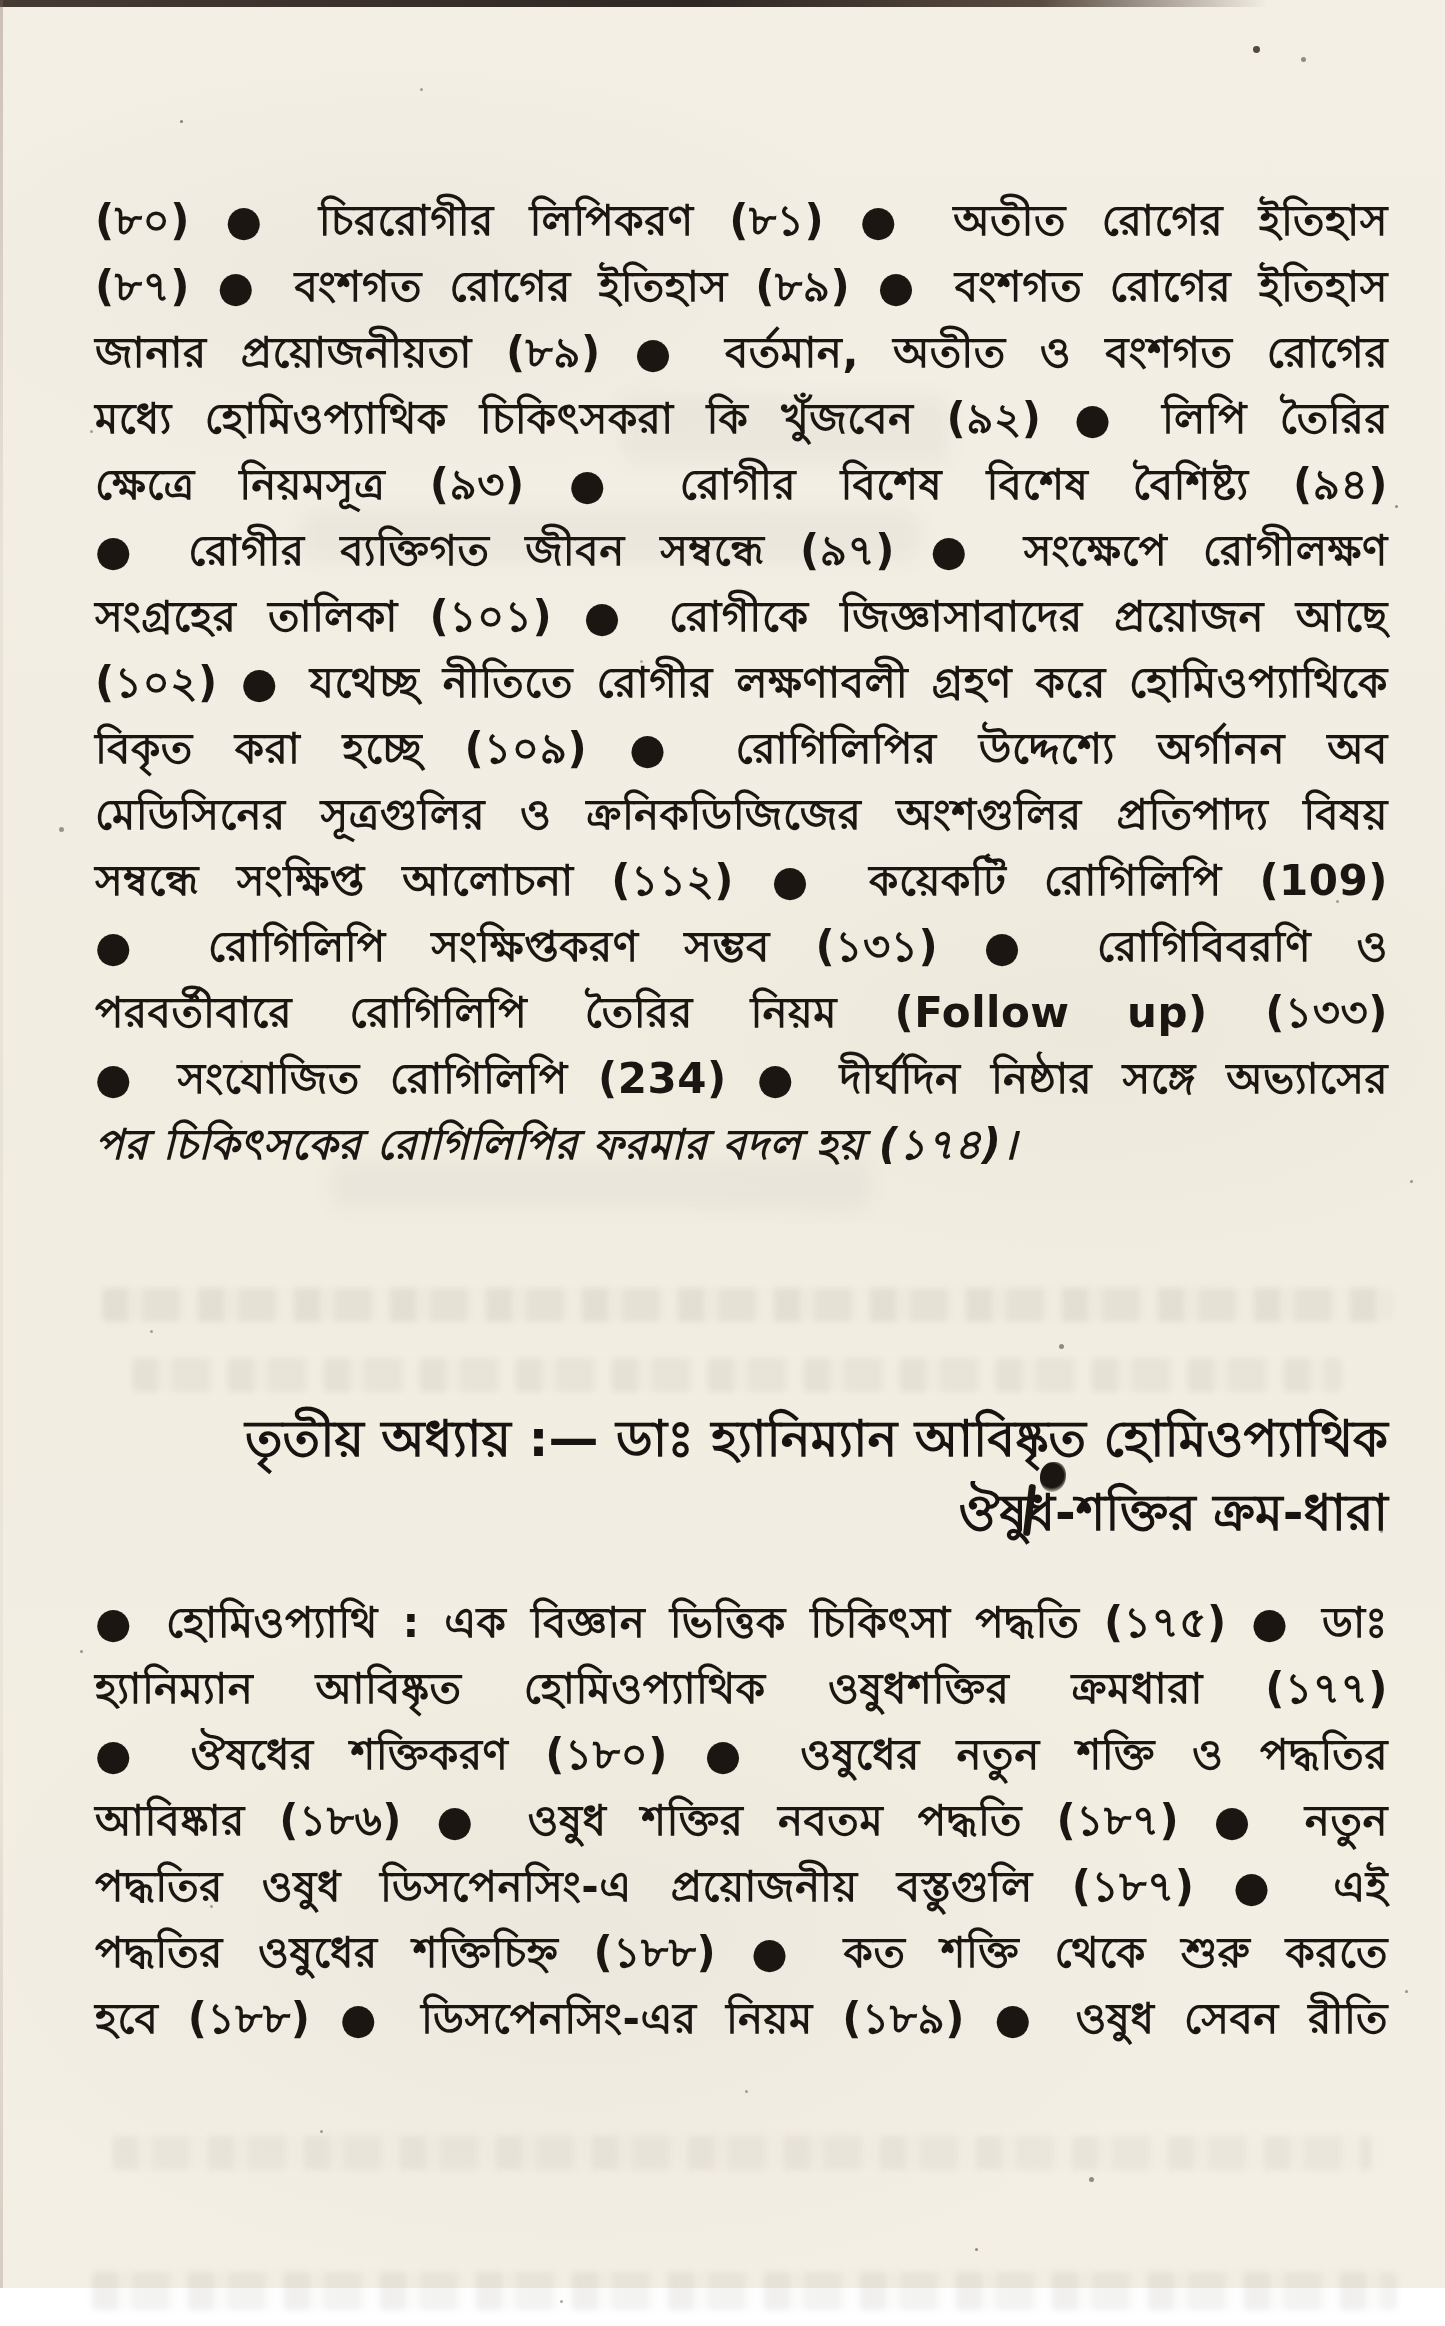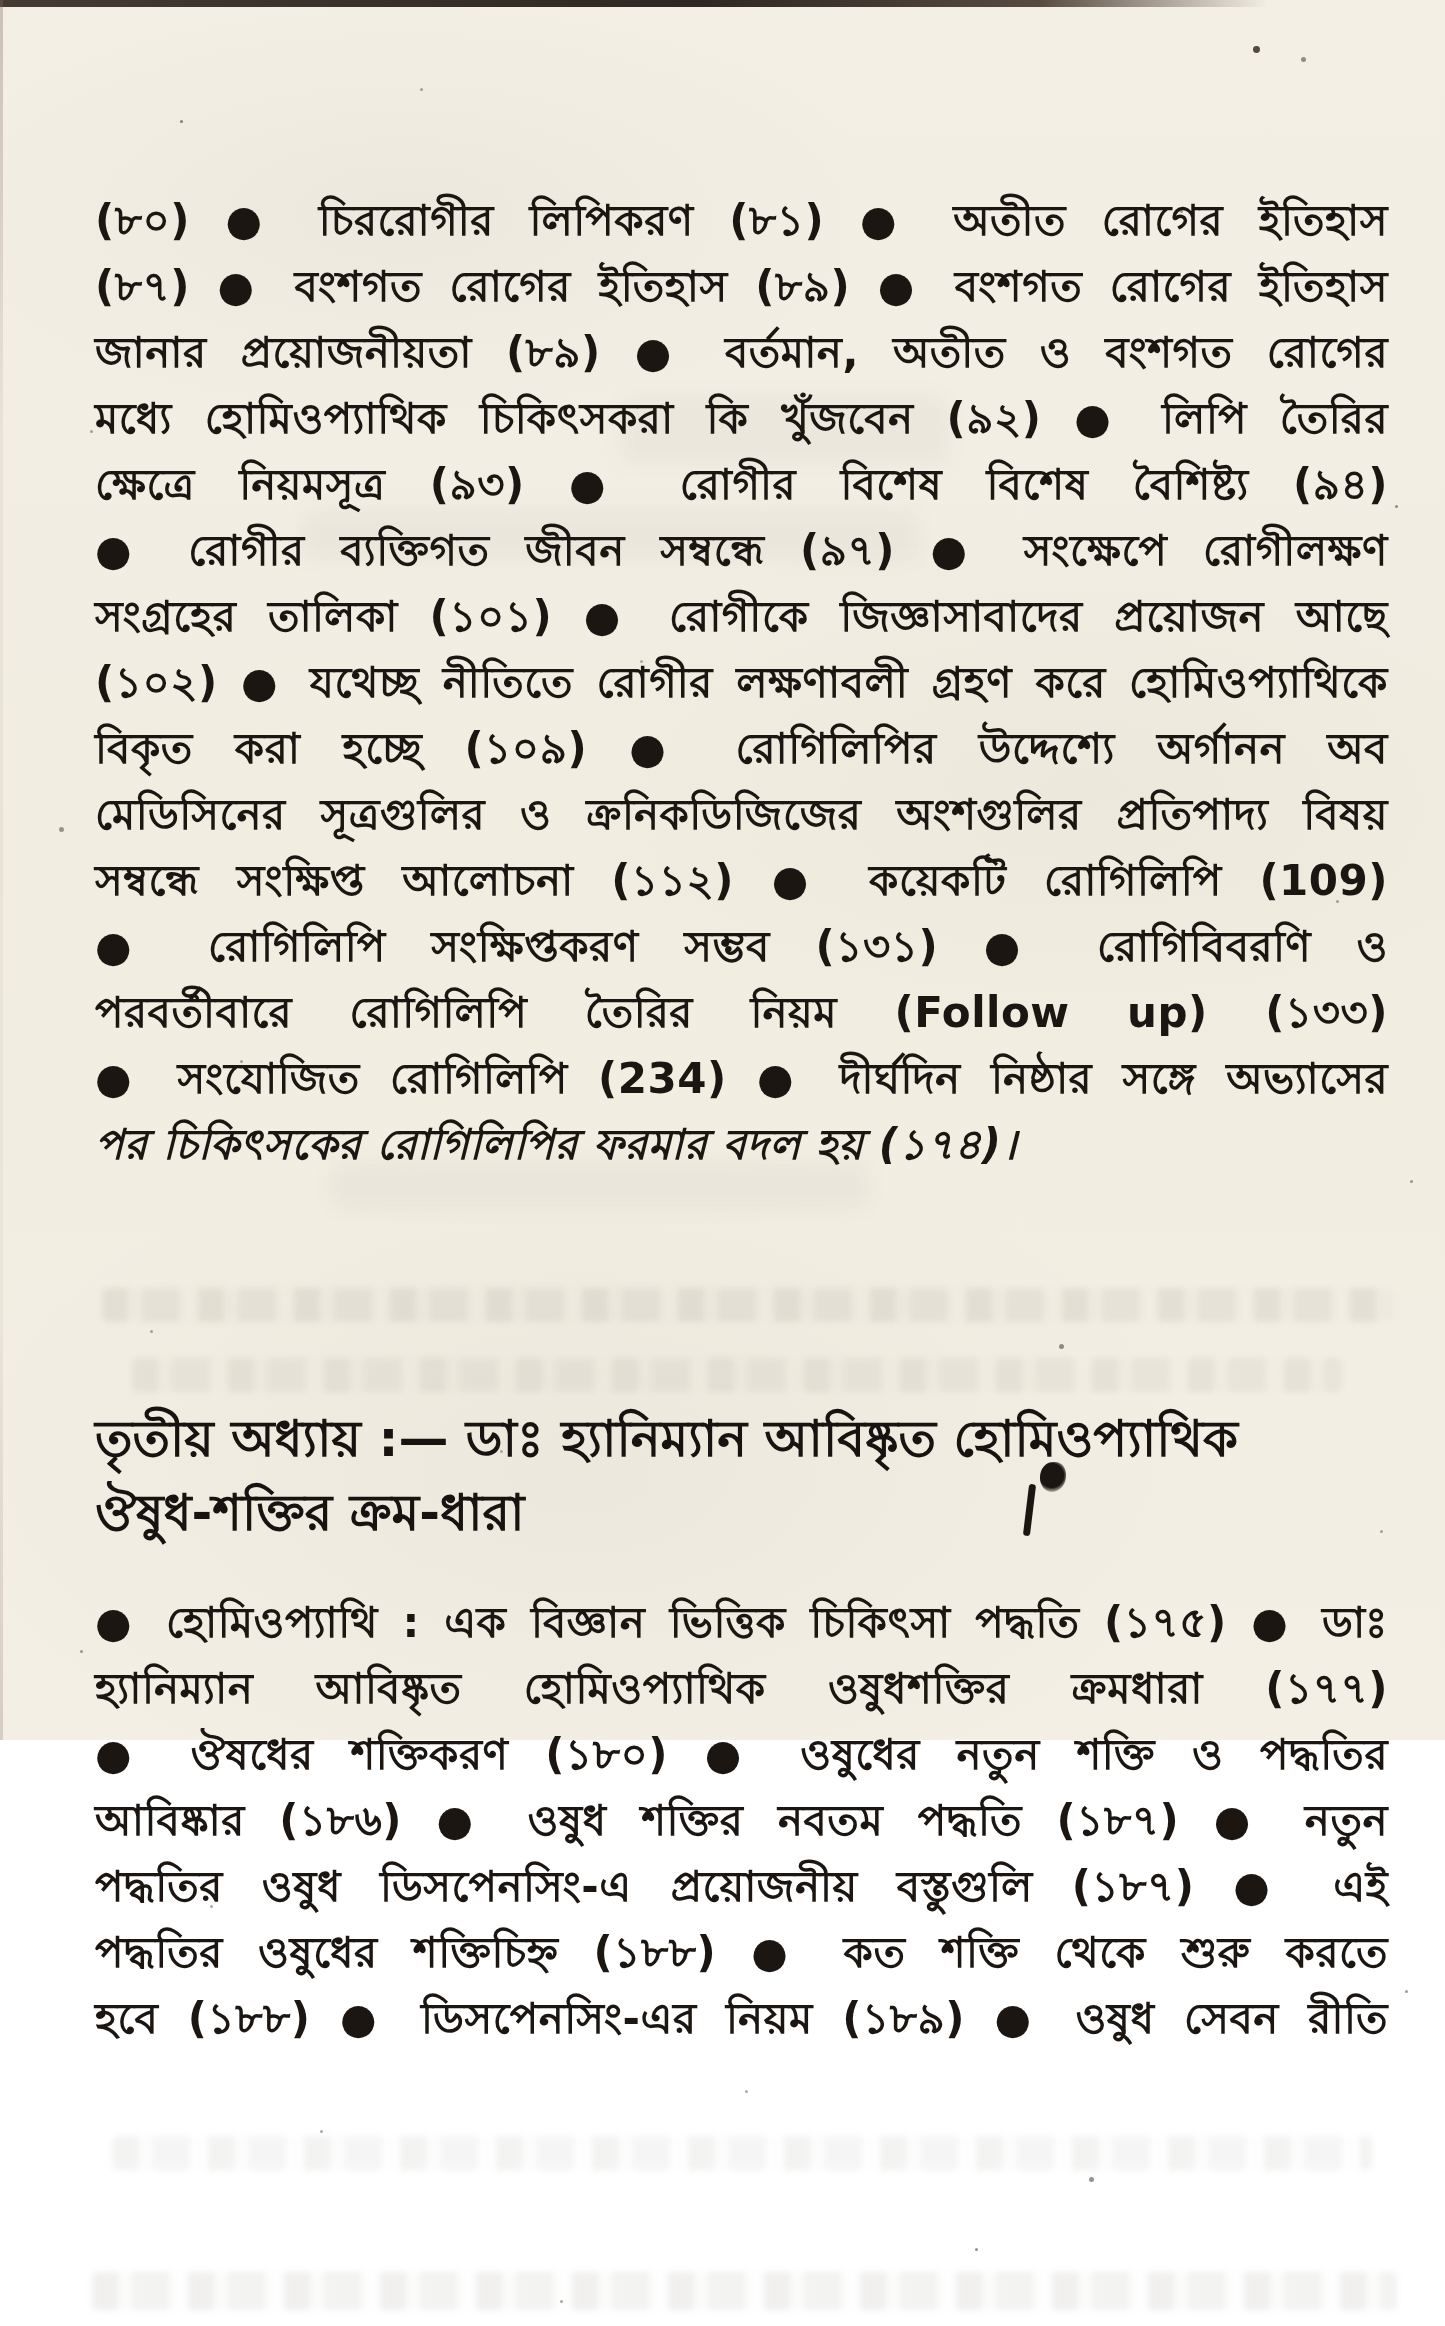--- a/index.html
+++ b/index.html
@@ -4,21 +4,21 @@
 <title>Scanned Bengali book page</title>
 <style>
   html, body { margin: 0; padding: 0; }
   body {
     width: 1445px; height: 2326px;
     font-family: "DejaVu Sans", "Liberation Sans", sans-serif;
     overflow: hidden;
   }
   .page {
     position: relative;
-    width: 1445px; height: 1740px;
+    width: 1445px; height: 2288px;
     background-color: #f2eee3;
     background-image:
       radial-gradient(ellipse 700px 300px at 28% 12%, rgba(120,110,95,0.05), transparent 70%),
       radial-gradient(ellipse 800px 400px at 75% 45%, rgba(120,110,95,0.04), transparent 70%),
       radial-gradient(ellipse 900px 500px at 40% 85%, rgba(120,110,95,0.05), transparent 70%),
       linear-gradient(180deg, #f3efe5 0%, #f1ede1 50%, #f3efe4 100%);
     color: #1b1611;
   }
   
   .top-edge {
@@ -42,21 +42,21 @@
   .line {
     height: 66px; line-height: 66px;
     text-align: justify; text-align-last: justify;
     white-space: nowrap; overflow: visible;
   }
   .line.short { text-align-last: left; white-space: normal; font-style: italic; }
   .sec2 { top: 188px; }
   .sec3 { top: 1590px; }
   .heading {
     position: absolute; left: 95px; right: 57px; top: 1402px;
-    font-size: 50px; font-weight: 700; text-align: left;
+    font-size: 50px; font-weight: 700; text-align: right;
     color: #171310;
   }
   .heading .hline { height: 74px; line-height: 74px; }
   
   .ghost {
     position: absolute; height: 34px; border-radius: 5px;
     background: repeating-linear-gradient(90deg,
       rgba(110,104,94,0.20) 0px, rgba(110,104,94,0.20) 26px,
       rgba(110,104,94,0.05) 26px, rgba(110,104,94,0.05) 40px,
       rgba(110,104,94,0.16) 40px, rgba(110,104,94,0.16) 78px,

